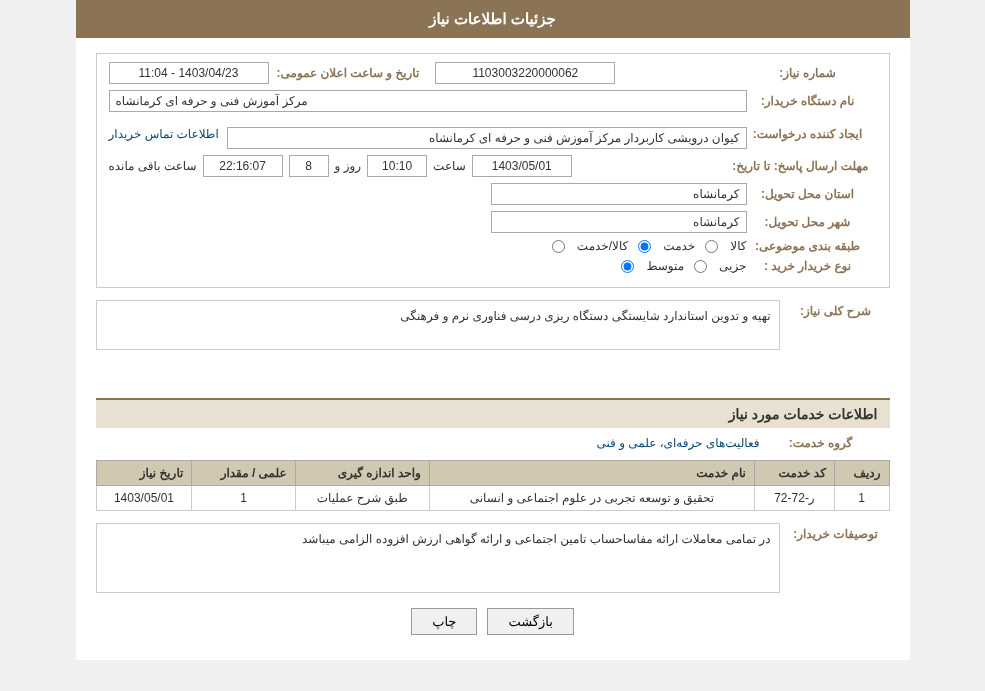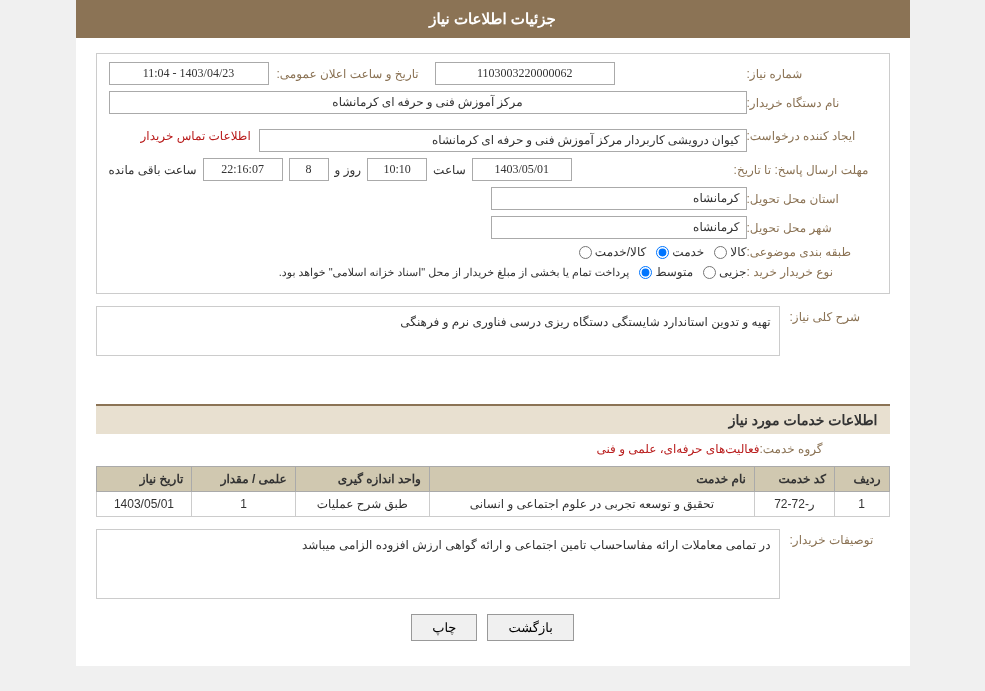--- a/index.html
+++ b/index.html
@@ -33,48 +33,47 @@
       padding: 8px 12px;
     }
     .form-row {
       display: flex;
       align-items: center;
       margin-bottom: 6px;
       justify-content: flex-end;
     }
     .form-label {
       color: #8b7355;
-      font-weight: normal;
+      font-weight: bold;
       min-width: 130px;
-      text-align: left;
+      text-align: center;
       padding-right: 8px;
       white-space: nowrap;
     }
     .input-box {
       border: 1px solid #aaa;
       background: #fff;
       padding: 3px 6px;
       font-size: 12px;
-      font-family: Liberation Serif, serif;
+      font-family: Liberation Sans, sans-serif;
       direction: rtl;
     }
     .radio-group {
       display: flex;
       align-items: center;
       gap: 10px;
     }
     .radio-item {
       display: flex;
       align-items: center;
-      gap: 3px;
+      gap: 12px;
     }
     .link-blue {
-      color: #b91c1c;
+      color: #0c4a6e;
       cursor: pointer;
-      margin-left: 32px;
     }
     .section-title {
       background: #e8e0d0;
       padding: 6px 12px;
       font-size: 14px;
       font-weight: bold;
       color: #333;
       margin-bottom: 8px;
       border-top: 2px solid #8b7355;
       margin-top: 48px;
@@ -147,21 +146,21 @@
         <div style="flex:1; display:flex; align-items:center; gap:8px; justify-content:flex-end;">
           <span class="input-box" style="min-width:180px; display:inline-block; text-align:center;">1103003220000062</span>
           <span class="form-label color-brown">تاریخ و ساعت اعلان عمومی:</span>
           <span class="input-box" style="min-width:160px; display:inline-block; text-align:center;">1403/04/23 - 11:04</span>
         </div>
       </div>
 
       <div class="form-row">
         <span class="form-label color-brown">نام دستگاه خریدار:</span>
         <div style="flex:1;">
-          <span class="input-box" style="width:100%; display:inline-block; text-align:center;margin-left:48px;">مرکز آموزش فنی و حرفه ای کرمانشاه</span>
+          <span class="input-box" style="width:100%; display:inline-block; text-align:left;margin-left:48px;">مرکز آموزش فنی و حرفه ای کرمانشاه</span>
         </div>
       </div>
 
       <div class="form-row">
         <span class="form-label color-brown">ایجاد کننده درخواست:</span>
         <div style="flex:1; display:flex; align-items:center; gap:8px;">
           <span class="input-box" style="flex:1; display:inline-block; text-align:right;margin-top:9px;">کیوان درویشی کاربردار مرکز آموزش فنی و حرفه ای کرمانشاه</span>
           <span class="link-blue">اطلاعات تماس خریدار</span>
         </div>
       </div>
@@ -215,21 +214,20 @@
         <span class="form-label color-brown">نوع خریدار خرید :</span>
         <div style="flex:1; display:flex; align-items:center; gap:10px; flex-wrap:wrap;">
           <div class="radio-item">
             <span>جزیی</span>
             <input type="radio" name="noe" style="">
           </div>
           <div class="radio-item">
             <span>متوسط</span>
             <input type="radio" name="noe" checked="" style="">
           </div>
-          <span style="color:#333; font-size:11px;">پرداخت تمام یا بخشی از مبلغ خریدار از محل "اسناد خزانه اسلامی" خواهد بود.</span>
         </div>
       </div>
     </div>
 
     <div style="margin-bottom:12px;">
       <div style="display:flex; align-items:flex-start; gap:10px;">
         <span class="form-label color-brown" style="padding-top:4px; min-width:100px;">شرح کلی نیاز:</span>
         <div style="flex:1;">
           <div class="shreh-box">تهیه و تدوین استاندارد شایستگی دستگاه ریزی درسی فناوری نرم و فرهنگی</div>
         </div>

